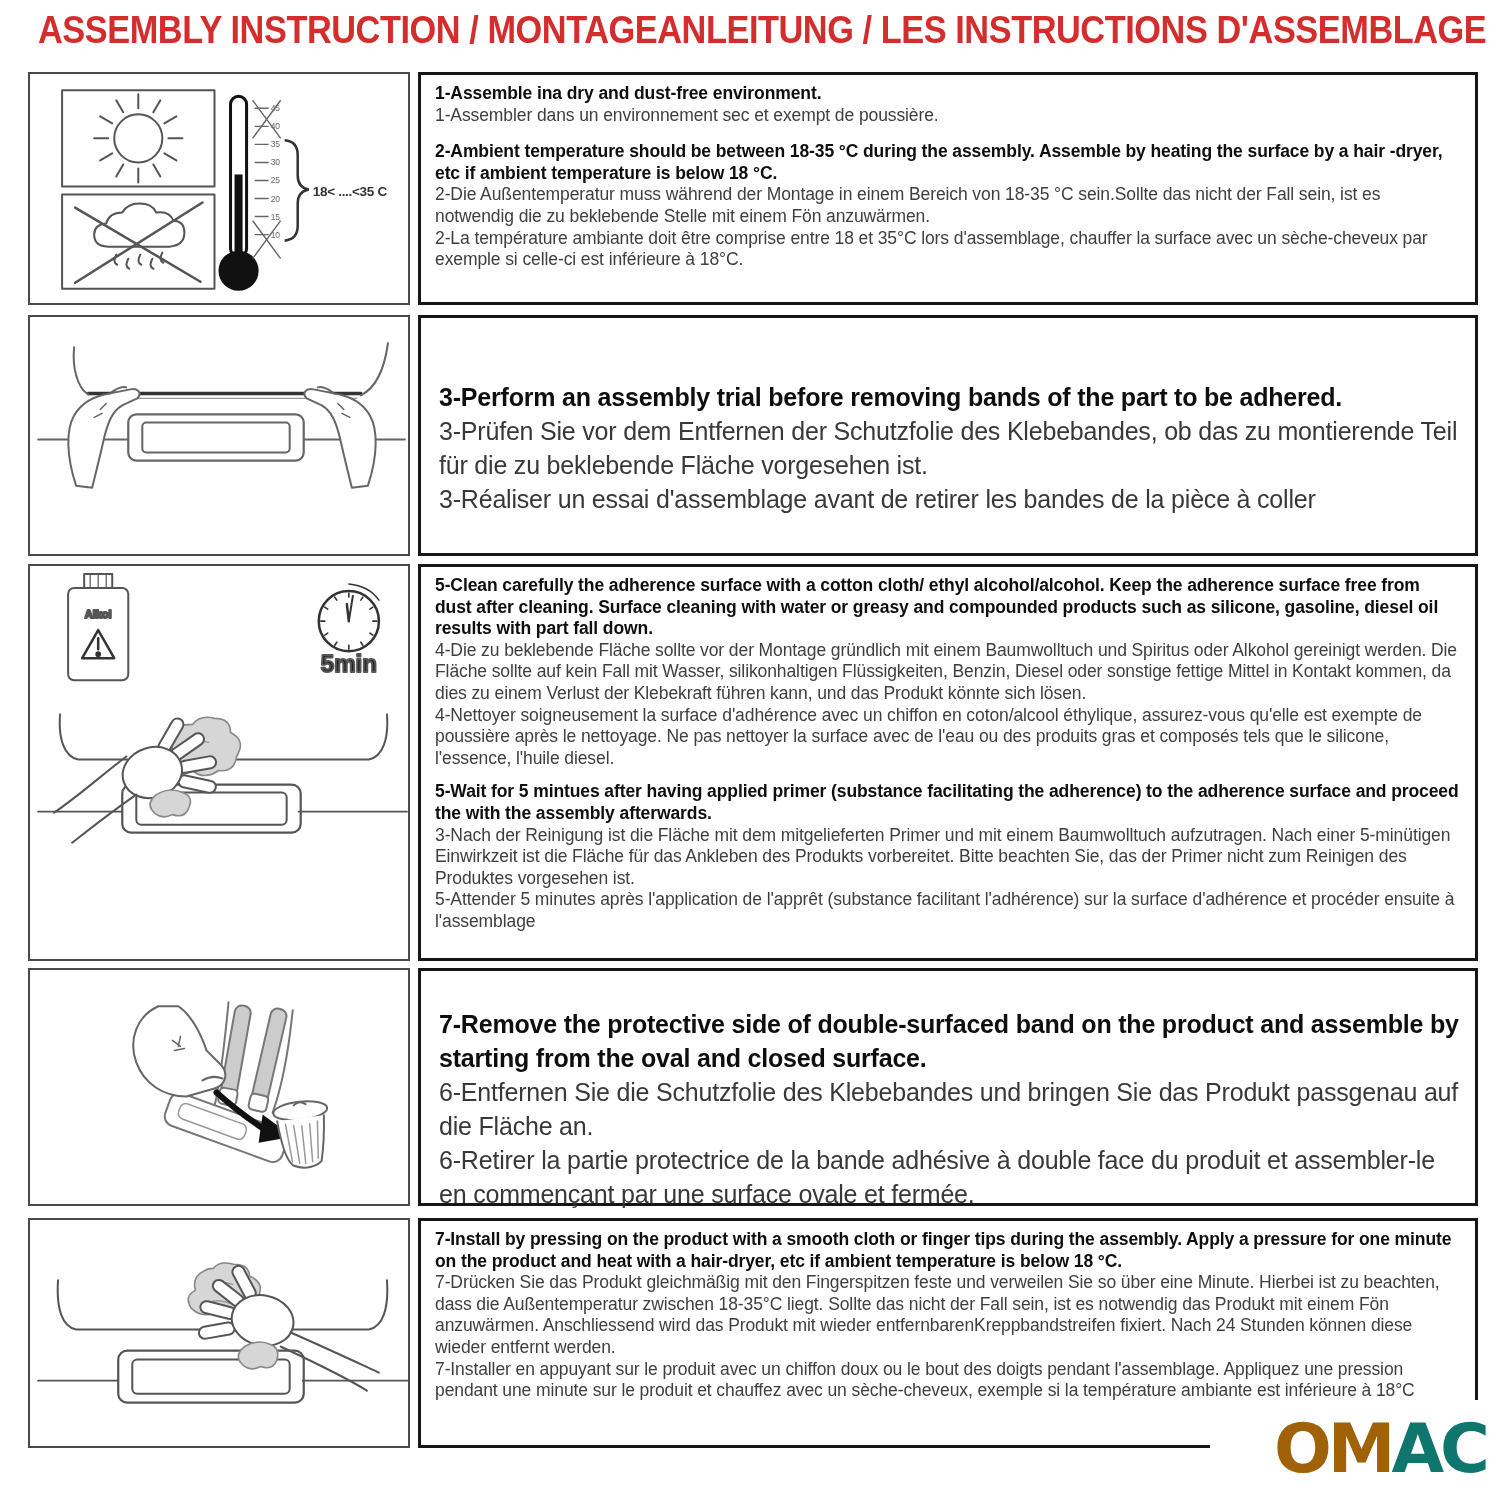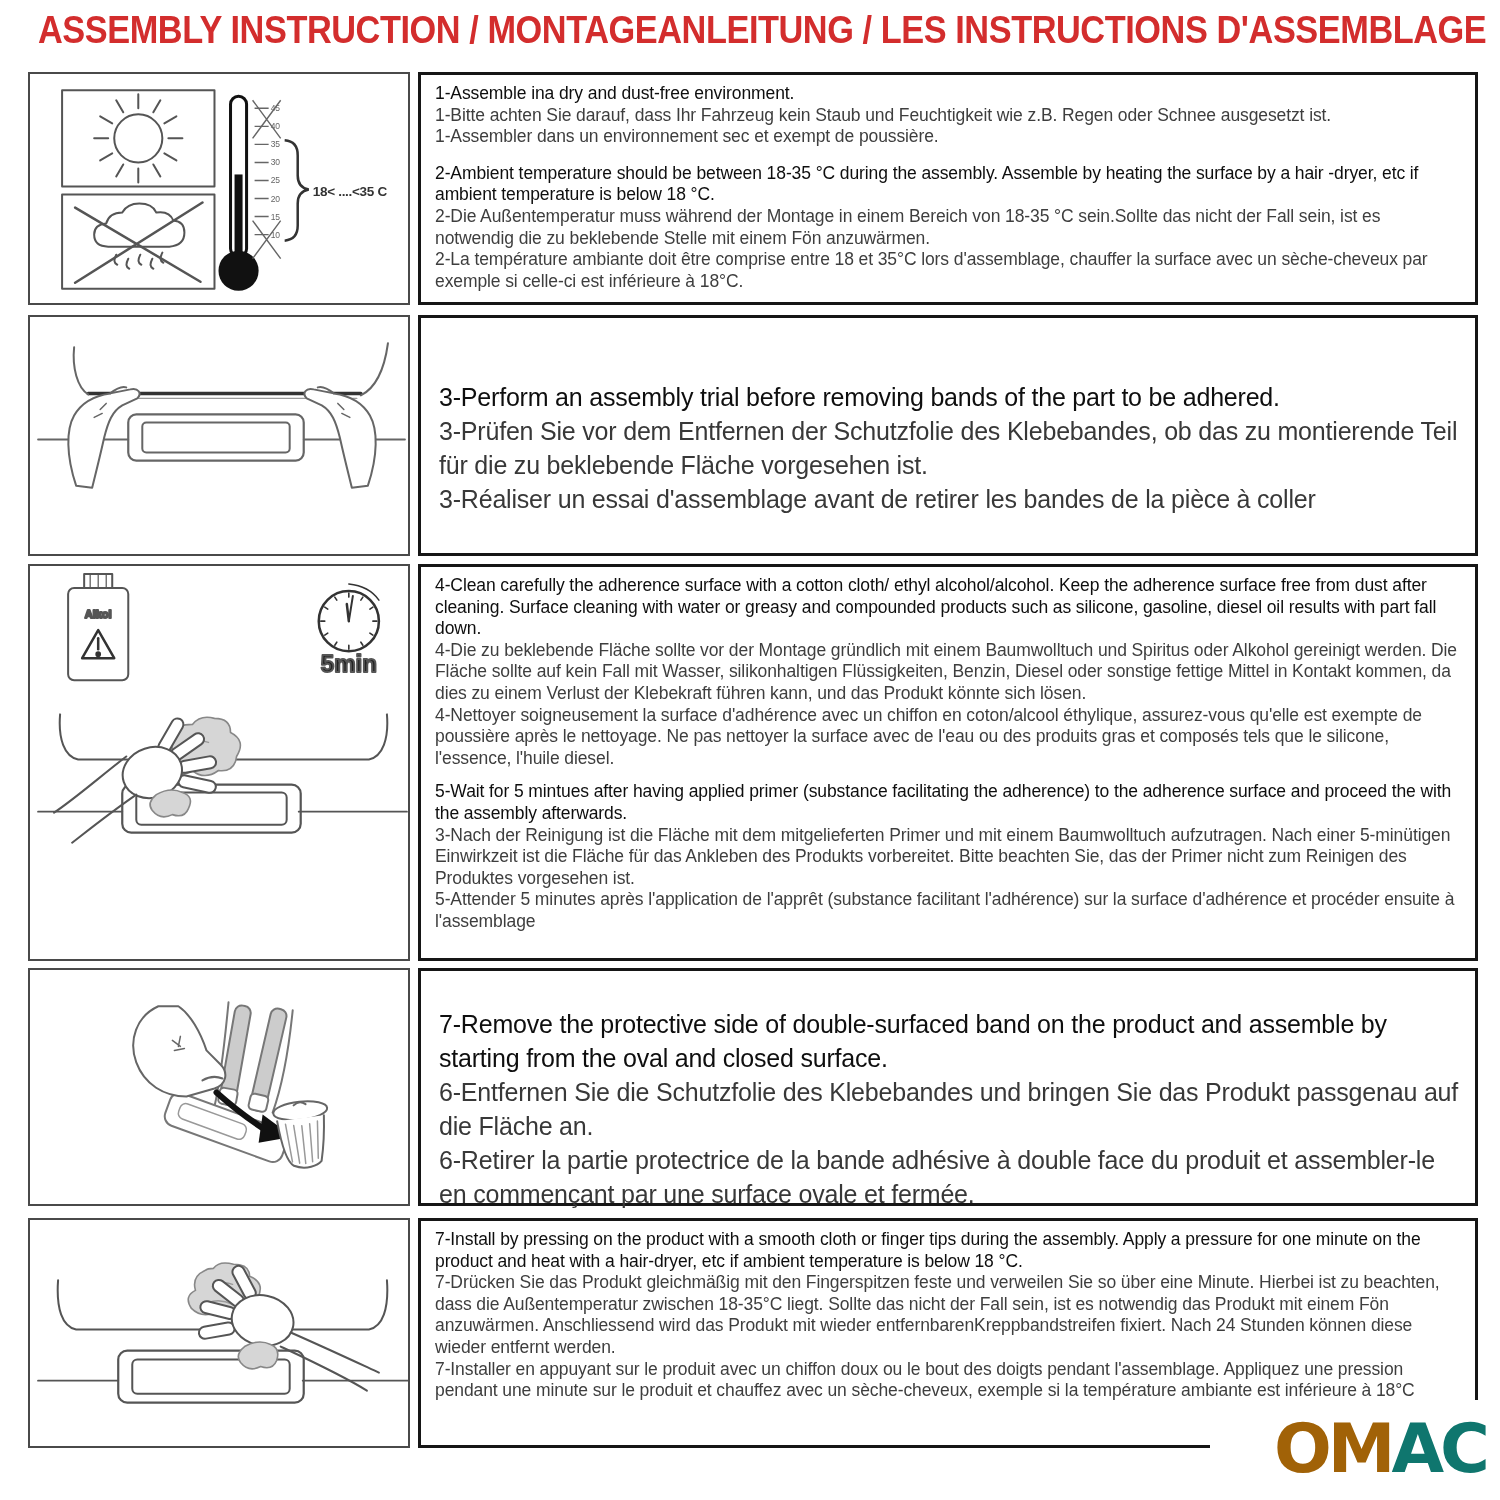--- a/index.html
+++ b/index.html
@@ -6,21 +6,21 @@
   html,body{width:1500px;height:1500px;background:#fff}
   body{position:relative;font-family:"Liberation Sans",sans-serif;color:#222;overflow:hidden}
   .title{position:absolute;left:38px;top:8px;font-size:39px;font-weight:800;color:#d32d2d;
          white-space:nowrap;letter-spacing:-0.5px;transform:scaleX(.88);transform-origin:left center}
   .illus{position:absolute;left:28px;width:382px;border:2.5px solid #4a4a4a;background:#fff;overflow:hidden}
   .txt{position:absolute;left:418px;width:1060px;border:3px solid #161616;background:#fff;
        padding:8px 14px;color:#3e3e3e}
   .small{font-size:17.5px;line-height:21.6px;letter-spacing:-0.1px}
   .big{font-size:25px;line-height:34px;letter-spacing:-0.2px;color:#383838}
   .txt p{margin:0}
-  p.b{font-weight:400;color:#0e0e0e}
+  p.b{font-weight:700;color:#0e0e0e}
   .gap{height:15px}
   .gap3{height:12px}
   .r1{top:72px;height:233px}
   .r2{top:315px;height:241px}
   .r3{top:564px;height:397px}
   .r4{top:968px;height:238px}
   .r5{top:1218px;height:230px}
   .pad62{padding-top:62px;padding-left:18px}
   .pad36{padding-top:36px;padding-left:18px}
   svg{display:block;width:100%;height:100%}
@@ -69,21 +69,20 @@
         <text x="240" y="145">15</text>
         <text x="240" y="163">10</text>
       </g>
       <path d="M254,66 q13,1 13,15 v20 q0,12 11,14 q-11,2 -11,14 v22 q0,14 -13,15" fill="none" stroke="#333" stroke-width="2.5"></path>
       <text x="282" y="121" font-size="13.5" font-weight="bold" fill="#333" letter-spacing="-0.3">18&lt; ....&lt;35 C</text>
     </g>
   </svg>
 </div>
 <div class="txt small r1">
   <p class="b">1-Assemble ina dry and dust-free environment.</p>
-  <p>1-Bitte achten Sie darauf, dass Ihr Fahrzeug kein Staub und Feuchtigkeit wie z.B. Regen oder Schnee ausgesetzt ist.</p>
   <p>1-Assembler dans un environnement sec et exempt de poussière.</p>
   <div class="gap"></div>
   <p class="b">2-Ambient temperature should be between 18-35 °C  during the assembly. Assemble by heating the surface by a hair -dryer, etc if ambient temperature is below 18 °C.</p>
   <p>2-Die Außentemperatur muss während der Montage in einem Bereich von 18-35 °C  sein.Sollte das nicht der Fall sein, ist es notwendig die zu beklebende Stelle mit einem Fön anzuwärmen.</p>
   <p>2-La température ambiante doit être comprise entre 18 et 35°C lors d'assemblage, chauffer la surface avec un sèche-cheveux par exemple si celle-ci est inférieure à 18°C.</p>
 </div>
 
 <div class="illus r2">
   <svg viewBox="0 0 377 236">
     <g fill="none" stroke="#666" stroke-width="2" stroke-linecap="round" stroke-linejoin="round">
@@ -157,21 +156,21 @@
         <rect x="-6" y="-36" width="12" height="38" rx="6" transform="translate(150,201) rotate(80)"></rect>
         <rect x="-6" y="-36" width="12" height="38" rx="6" transform="translate(150,214) rotate(102)"></rect>
         <ellipse cx="122" cy="206" rx="30" ry="25" transform="rotate(-18 122 206)"></ellipse>
         <path d="M96,190 C70,210 45,232 24,246 M106,228 C80,246 60,262 42,276" fill="none"></path>
       </g>
       <path d="M126,228 q-10,8 -4,16 q8,10 20,4 q12,4 16,-6 q6,-12 -6,-16 q-12,-6 -26,2 z" fill="#d6d6d6" stroke="#888" stroke-width="1.6"></path>
     </g>
   </svg>
 </div>
 <div class="txt small r3">
-  <p class="b">4-Clean carefully the adherence surface with a cotton cloth/ ethyl alcohol/alcohol. Keep the adherence surface free from dust after cleaning. Surface cleaning with water or greasy and compounded products such as silicone, gasoline, diesel oil results with part fall down.</p>
+  <p class="b">5-Clean carefully the adherence surface with a cotton cloth/ ethyl alcohol/alcohol. Keep the adherence surface free from dust after cleaning. Surface cleaning with water or greasy and compounded products such as silicone, gasoline, diesel oil results with part fall down.</p>
   <p>4-Die zu beklebende Fläche sollte vor der Montage gründlich mit einem Baumwolltuch und Spiritus oder Alkohol gereinigt werden. Die Fläche sollte auf kein Fall mit Wasser, silikonhaltigen Flüssigkeiten, Benzin, Diesel oder sonstige fettige Mittel in Kontakt kommen, da dies zu einem Verlust der Klebekraft führen kann, und das Produkt könnte sich lösen.</p>
   <p>4-Nettoyer soigneusement la surface d'adhérence avec un chiffon en coton/alcool éthylique, assurez-vous qu'elle est exempte de poussière après le nettoyage. Ne pas nettoyer la surface avec de l'eau ou des produits gras et composés tels que le silicone, l'essence, l'huile diesel.</p>
   <div class="gap3"></div>
   <p class="b">5-Wait for 5 mintues after having applied primer (substance facilitating the adherence) to the adherence surface and proceed the with the assembly afterwards.</p>
   <p>3-Nach der Reinigung ist die Fläche mit dem mitgelieferten Primer und mit einem Baumwolltuch aufzutragen. Nach einer 5-minütigen Einwirkzeit ist die Fläche für das Ankleben des Produkts vorbereitet. Bitte beachten Sie, das der Primer nicht zum Reinigen des Produktes vorgesehen ist.</p>
   <p>5-Attender 5 minutes après l'application de l'apprêt (substance facilitant l'adhérence) sur la surface d'adhérence et procéder ensuite à l'assemblage</p>
 </div>
 
 <div class="illus r4">
   <svg viewBox="0 0 377 233">

